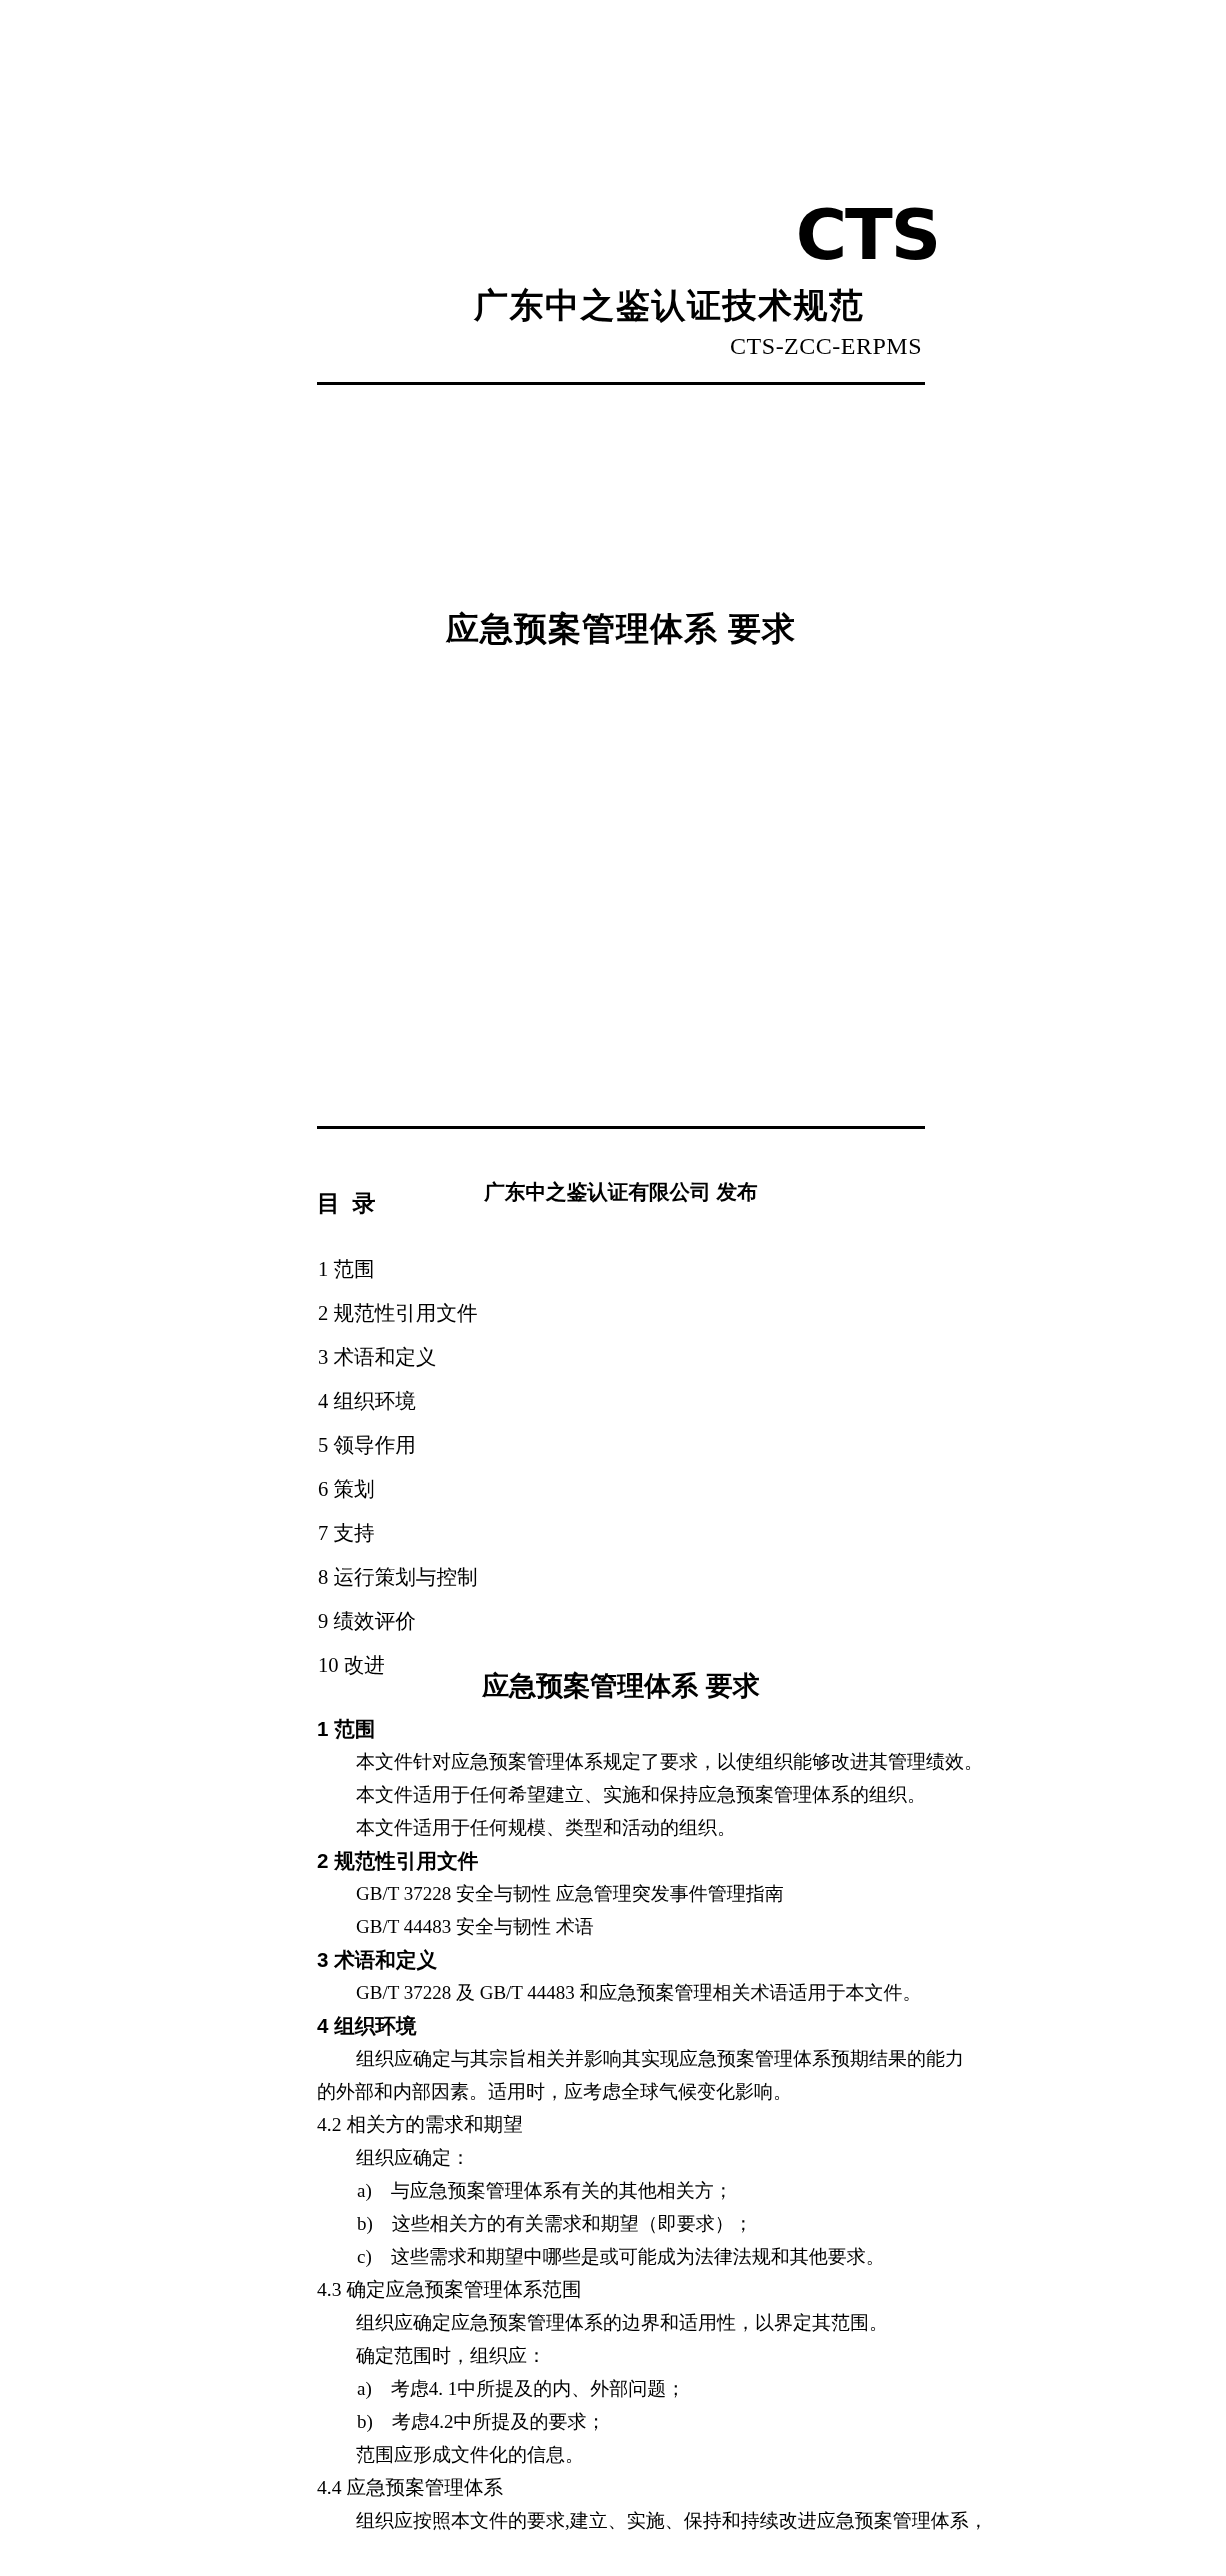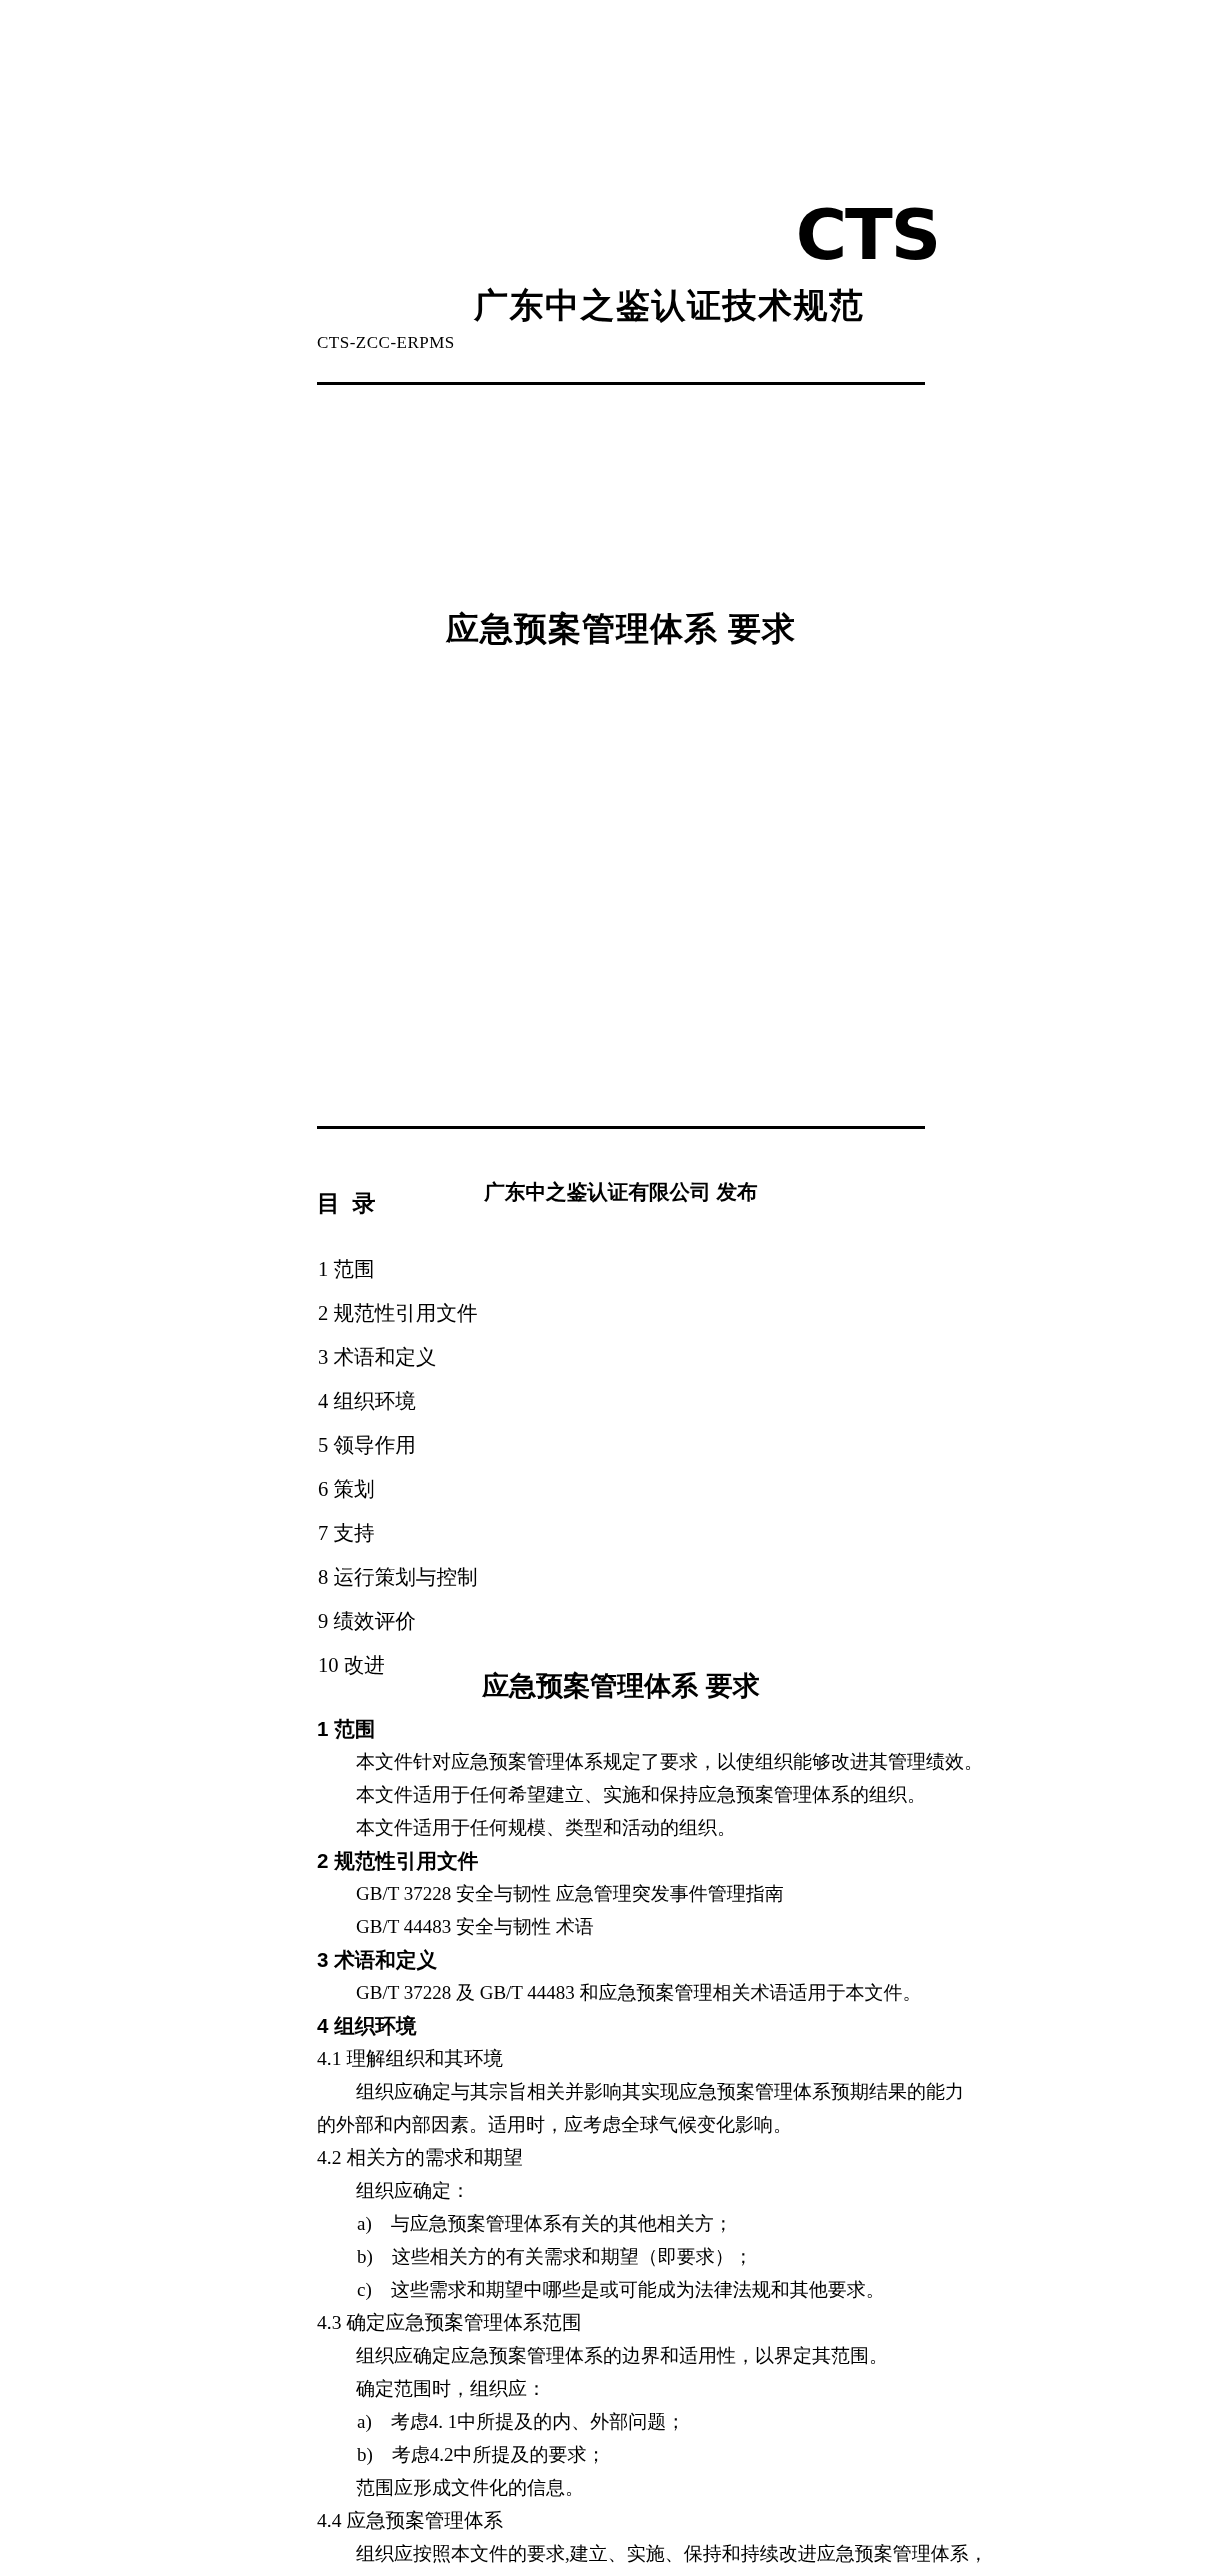--- a/index.html
+++ b/index.html
@@ -24,23 +24,23 @@
   }
   .org-spec{
     top:283px; left:474px;
     font-family:"Liberation Sans", sans-serif;
     font-weight:bold;
     font-size:34px;
     letter-spacing:1.5px;
   }
   .doc-code{
     top:333px; left:317px; width:605px;
-    text-align:left;
+    text-align:right;
     font-family:"Liberation Serif", serif;
-    font-size:17px;
+    font-size:24px;
     letter-spacing:0.5px;
   }
   .rule{background:#000;height:3.1px;}
   .rule-1{top:382px; left:317px; width:608px;}
   .rule-2{top:1126px; left:317px; width:608px;}
   
   .cover-title{
     top:607px; left:317px; width:608px;
     text-align:center;
     font-family:"Liberation Sans", sans-serif;
@@ -139,21 +139,20 @@
       <div class="row h">1 范围</div>
       <div class="row p">本文件针对应急预案管理体系规定了要求，以使组织能够改进其管理绩效。</div>
       <div class="row p">本文件适用于任何希望建立、实施和保持应急预案管理体系的组织。</div>
       <div class="row p">本文件适用于任何规模、类型和活动的组织。</div>
       <div class="row h">2 规范性引用文件</div>
       <div class="row p">GB/T 37228 安全与韧性 应急管理突发事件管理指南</div>
       <div class="row p">GB/T 44483 安全与韧性 术语</div>
       <div class="row h">3 术语和定义</div>
       <div class="row p">GB/T 37228 及 GB/T 44483 和应急预案管理相关术语适用于本文件。</div>
       <div class="row h">4 组织环境</div>
-      <div class="row sub">4.1 理解组织和其环境</div>
       <div class="row p">组织应确定与其宗旨相关并影响其实现应急预案管理体系预期结果的能力</div>
       <div class="row c">的外部和内部因素。适用时，应考虑全球气候变化影响。</div>
       <div class="row sub">4.2 相关方的需求和期望</div>
       <div class="row p">组织应确定：</div>
       <div class="row li">a)　与应急预案管理体系有关的其他相关方；</div>
       <div class="row li">b)　这些相关方的有关需求和期望（即要求）；</div>
       <div class="row li">c)　这些需求和期望中哪些是或可能成为法律法规和其他要求。</div>
       <div class="row sub">4.3 确定应急预案管理体系范围</div>
       <div class="row p">组织应确定应急预案管理体系的边界和适用性，以界定其范围。</div>
       <div class="row p">确定范围时，组织应：</div>

